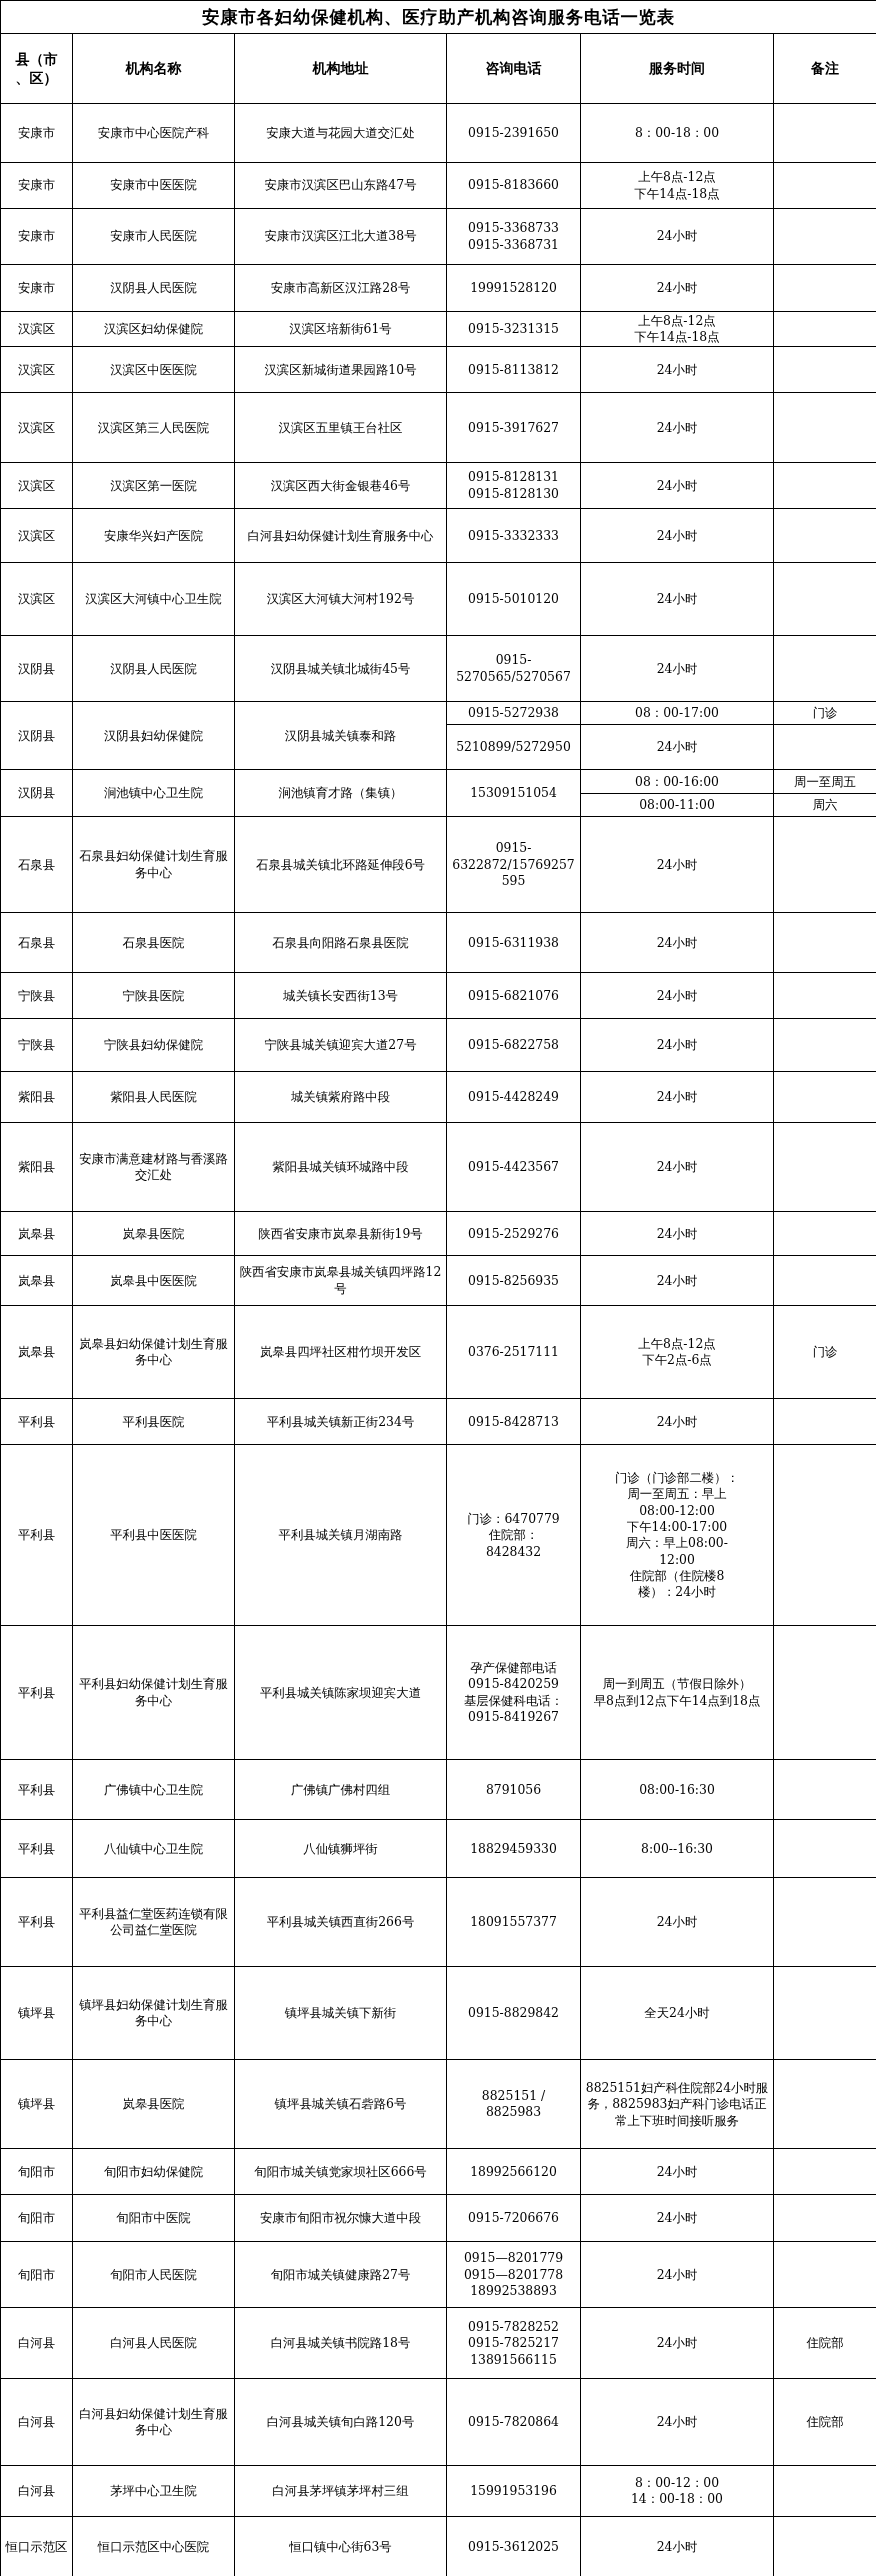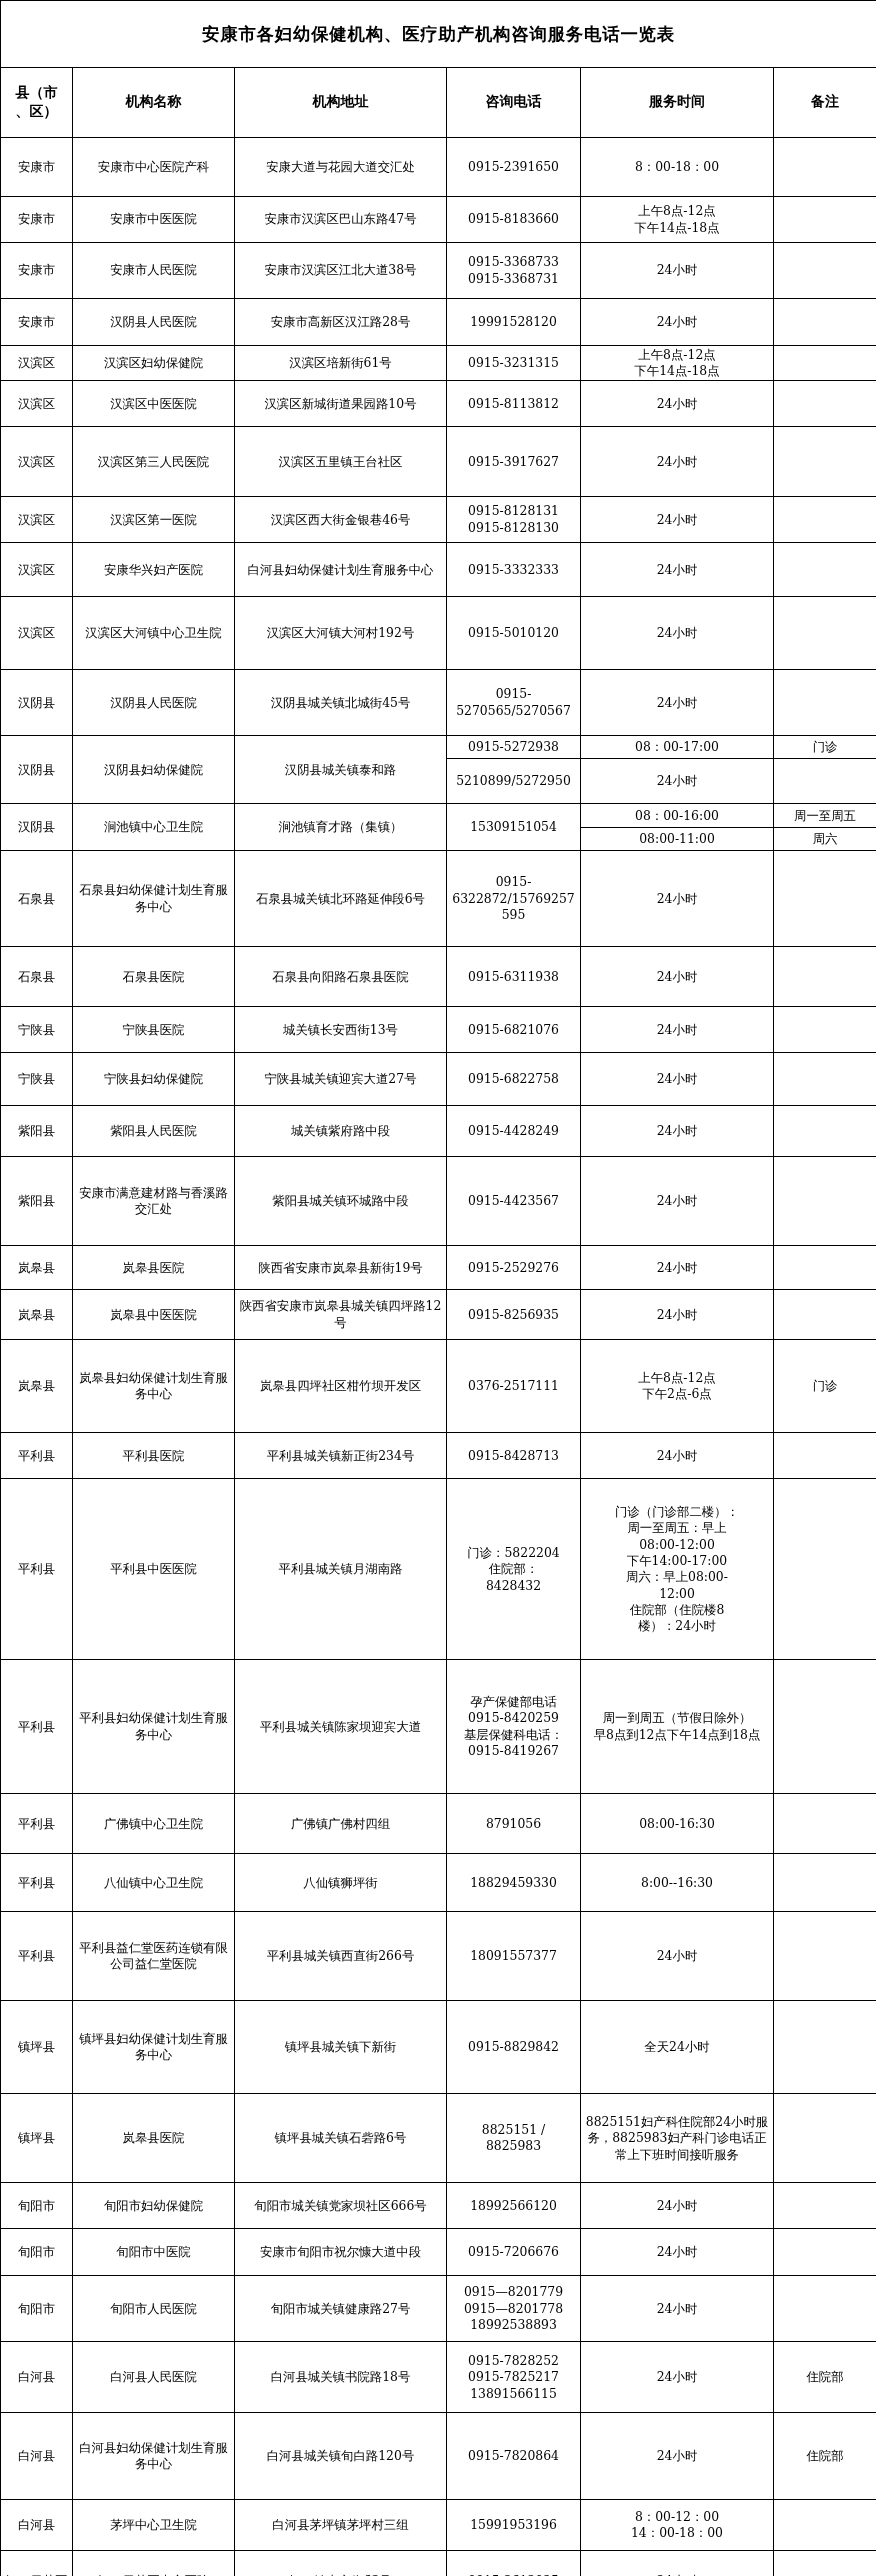--- a/index.html
+++ b/index.html
@@ -20,24 +20,24 @@
     font-size:12.4px;
     line-height:1.32;
     overflow-wrap:anywhere;
     word-break:break-word;
   }
   .tbl td.title{
     font-size:17.4px;
     font-weight:bold;
     height:32px;
     letter-spacing:0.8px;
-    padding:17px;
+    padding:0;
     margin-left:17px;
   }
-  .tbl tr.hdr{height:70px;font-family:Liberation Serif, serif;}
+  .tbl tr.hdr{height:70px;}
   .tbl tr.hdr td{font-weight:bold;font-size:14px;}
   col.c0{width:72px;}
   col.c1{width:162px;}
   col.c2{width:212px;}
   col.c3{width:134px;}
   col.c4{width:193px;}
   col.c5{width:103px;}
   .ln{display:block;}
 </style>
 </head>
@@ -364,21 +364,21 @@
           <td>
             <div class="ln">24小时</div>
           </td>
           <td></td>
         </tr>
         <tr style="height: 181px;">
           <td>平利县</td>
           <td>平利县中医医院</td>
           <td>平利县城关镇月湖南路</td>
           <td>
-            <div class="ln">门诊：5822204</div>
+            <div class="ln">门诊：6470779</div>
             <div class="ln">住院部：</div>
             <div class="ln">8428432</div>
           </td>
           <td>
             <div class="ln">门诊（门诊部二楼）：</div>
             <div class="ln">周一至周五：早上</div>
             <div class="ln">08:00-12:00</div>
             <div class="ln">下午14:00-17:00</div>
             <div class="ln">周六：早上08:00-</div>
             <div class="ln">12:00</div>

